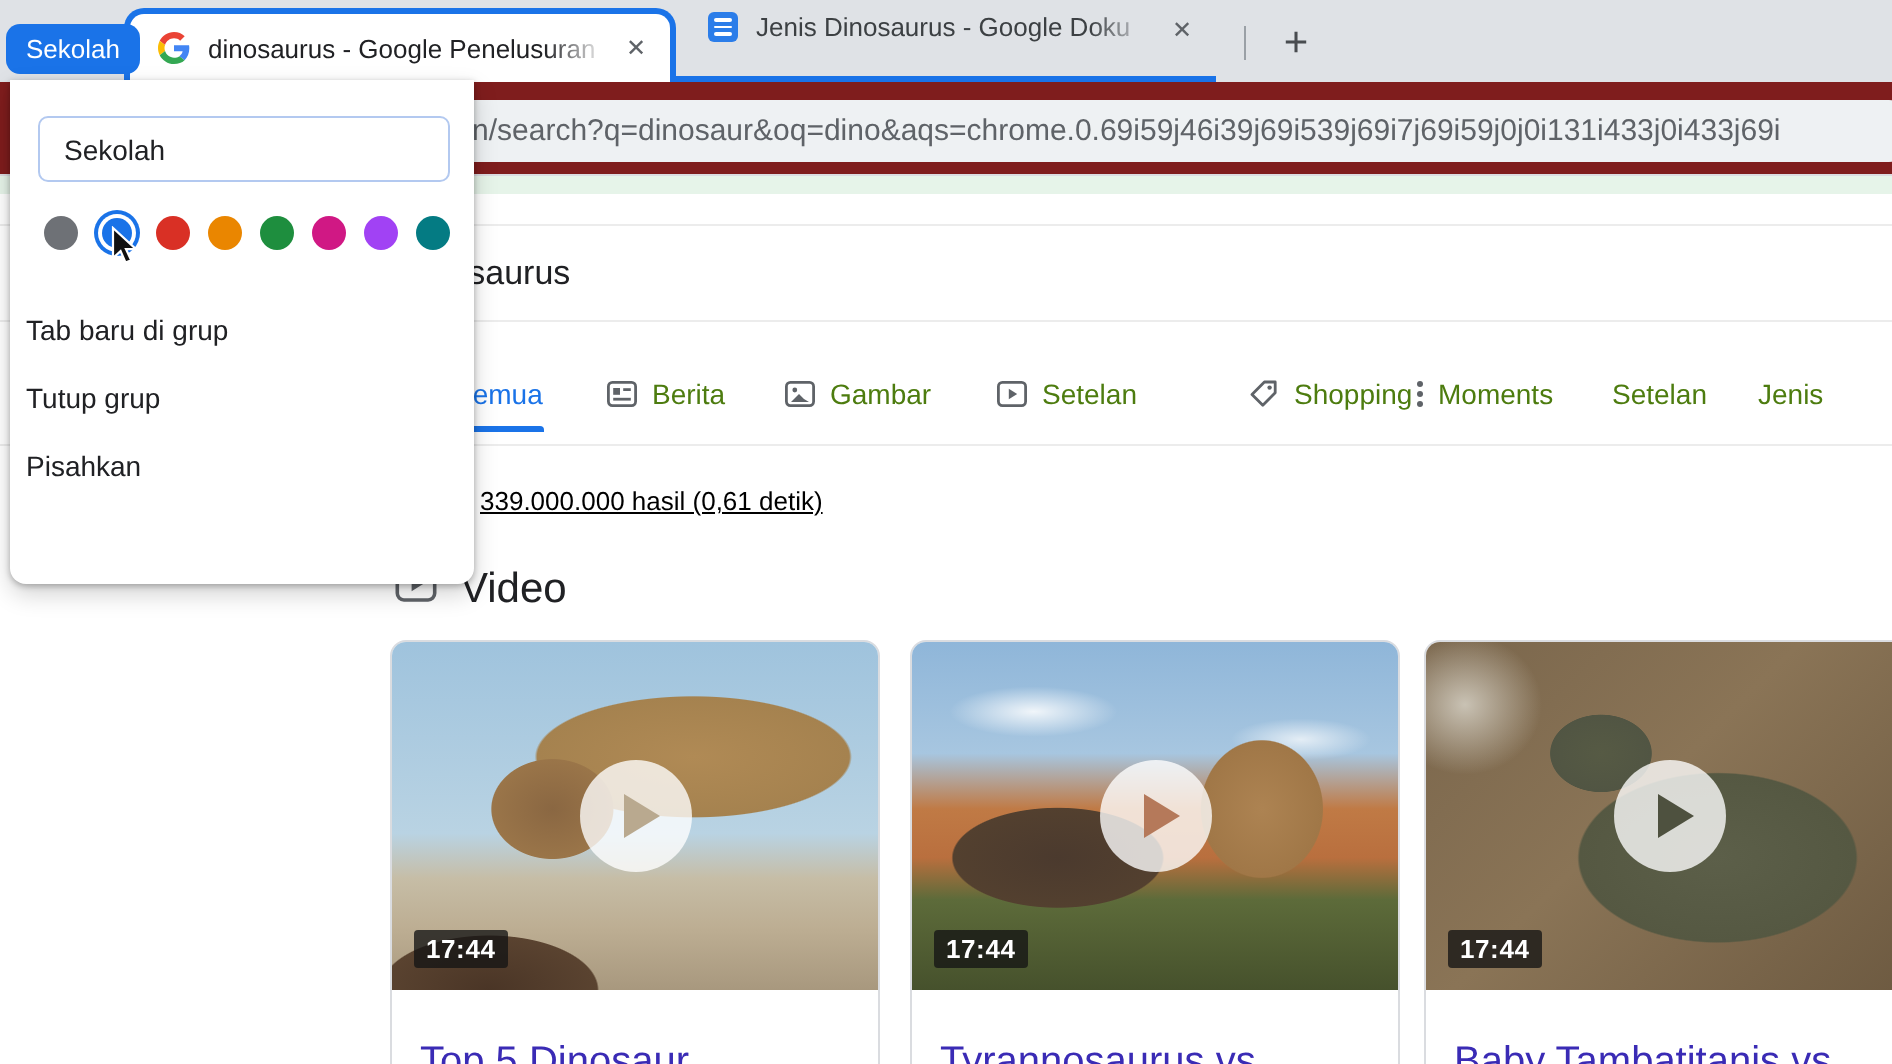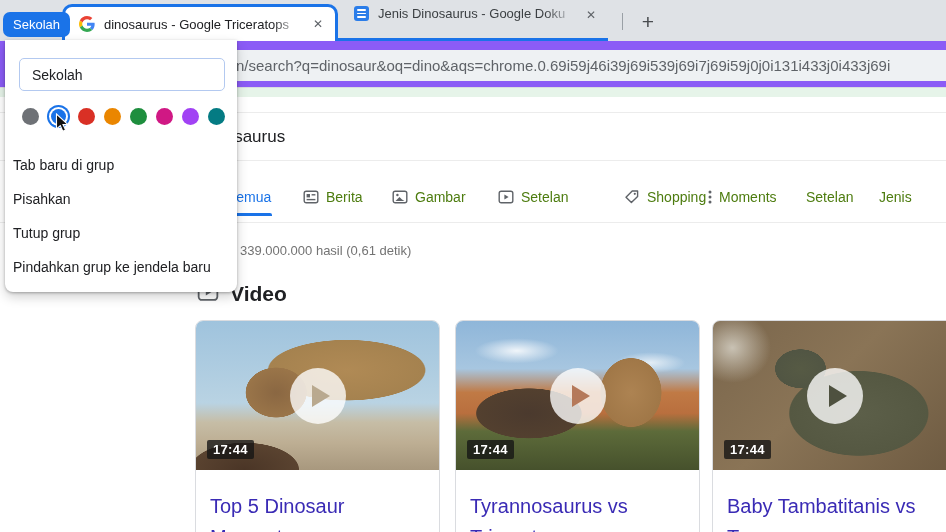--- a/index.html
+++ b/index.html
@@ -23,43 +23,43 @@
   .tab-close { width:18px; height:18px; font-size:12px; color:#5f6368; display:flex; align-items:center;
     justify-content:center; border-radius:50%; flex:0 0 auto; }
   .tab-sep { position:absolute; left:622px; top:13px; width:1px; height:17px; background:#9aa0a6; }
   .new-tab { position:absolute; left:634px; top:8px; width:28px; height:28px; font-size:21px; color:#494c50;
     display:flex; align-items:center; justify-content:center; border-radius:50%; font-weight:400; }
   .favicon { width:16px; height:16px; flex:0 0 auto; }
   .docs-icon { width:15px; height:15px; background:#2b7de9; border-radius:3px; position:relative; flex:0 0 auto; }
   .docs-icon i { position:absolute; left:3px; right:3px; height:1.8px; background:#fff; border-radius:1px; }
 
   
-  .toolbar { position:absolute; left:0; top:41px; width:946px; height:47px; background:#8b5cf6; border-bottom:1px solid #dadce0; }
+  .toolbar { position:absolute; left:0; top:41px; width:946px; height:47px; background:#7f1d1d; border-bottom:1px solid #dadce0; }
   .omnibox { position:absolute; left:150px; top:9px; width:810px; height:31px; background:#eef1f3;
     border-radius:16px; display:flex; align-items:center; overflow:hidden; }
   .omnibox span { font-size:15px; color:#5f6368; white-space:nowrap; margin-left:86px; }
 
   .green-strip { position:absolute; left:0; top:88px; width:946px; height:9px; background:#e6f4e9; }
 
   
   .page { position:absolute; left:0; top:97px; width:946px; height:435px; background:#fff; }
   .hairline { position:absolute; left:0; width:946px; height:1px; background:#ececec; }
   .query-text { position:absolute; left:202px; top:30px; font-size:17px; color:#202124; white-space:nowrap; }
   .rtab { position:absolute; top:92px; display:flex; align-items:center; gap:7px; font-size:14px; color:#4d7c0f; }
   .rtab svg { display:block; }
   .rtab.active { color:#1a73e8; }
   .rtab-underline { position:absolute; left:222px; top:116px; width:50px; height:3px; background:#1a73e8; border-radius:2px 2px 0 0; }
-  .stats { position:absolute; left:240px; top:146px; font-size:13px; color:#737373; white-space:nowrap; }
-  .video-head { position:absolute; left:197px; top:184px; display:flex; align-items:center; gap:11px;font-weight:bold; }
+  .stats { position:absolute; left:240px; top:146px; font-size:13px; color:#000000; white-space:nowrap;text-decoration:underline; }
+  .video-head { position:absolute; left:197px; top:184px; display:flex; align-items:center; gap:11px; }
   .video-head .vh-label { font-size:21px; color:#202124; }
 
   
   .card { position:absolute; top:223px; width:245px; height:309px; border:1px solid #dadce0; border-radius:8px;
     overflow:hidden; background:#fff; }
-  .thumb { position:relative; width:100%; height:149px; }
+  .thumb { position:relative; width:100%; height:174px; }
   .thumb-1 { background:
     radial-gradient(90px 45px at 20% 100%, #4a3526 0%, #5a4330 60%, transparent 61%),
     radial-gradient(55px 45px at 33% 48%, #8a6742 0%, #9a7549 55%, transparent 56%),
     radial-gradient(130px 50px at 62% 33%, #b08a55 0%, #a5824f 60%, transparent 61%),
     linear-gradient(#9fc3dd 0%, #b9d3e3 55%, #c6bda6 68%, #bdae93 82%, #a8987e 100%); }
   .thumb-2 { background:
     radial-gradient(95px 45px at 30% 62%, #4b3a2e 0%, #53402f 55%, transparent 56%),
     radial-gradient(55px 62px at 72% 48%, #ad8352 0%, #a07747 55%, transparent 56%),
     radial-gradient(60px 18px at 25% 20%, rgba(255,255,255,.85) 0%, transparent 70%),
     radial-gradient(50px 15px at 80% 28%, rgba(255,255,255,.7) 0%, transparent 70%),
@@ -231,21 +231,21 @@
       <span class="tab-close">✕</span>
     </div>
 
     <div class="tab-active">
       <svg class="favicon" viewBox="0 0 48 48">
         <path fill="#EA4335" d="M24 9.5c3.54 0 6.71 1.22 9.21 3.6l6.85-6.85C35.9 2.38 30.47 0 24 0 14.62 0 6.51 5.38 2.56 13.22l7.98 6.19C12.43 13.72 17.74 9.5 24 9.5z"></path>
         <path fill="#4285F4" d="M46.98 24.55c0-1.57-.15-3.09-.38-4.55H24v9.02h12.94c-.58 2.96-2.26 5.48-4.78 7.18l7.73 6c4.51-4.18 7.09-10.36 7.09-17.65z"></path>
         <path fill="#FBBC05" d="M10.53 28.59c-.48-1.45-.76-2.99-.76-4.59s.27-3.14.76-4.59l-7.98-6.19C.92 16.46 0 20.12 0 24c0 3.88.92 7.54 2.56 10.78l7.97-6.19z"></path>
         <path fill="#34A853" d="M24 48c6.48 0 11.93-2.13 15.89-5.81l-7.73-6c-2.15 1.45-4.92 2.3-8.16 2.3-6.26 0-11.57-4.22-13.47-9.91l-7.98 6.19C6.51 42.62 14.62 48 24 48z"></path>
       </svg>
-      <span class="tab-title">dinosaurus - Google Triceratops</span>
+      <span class="tab-title">dinosaurus - Google Penelusuran</span>
       <span class="tab-close">✕</span>
     </div>
 
     <div class="group-chip">Sekolah</div>
     <div class="tab-sep"></div>
     <div class="new-tab">+</div>
   </div>
 
   <div class="gmenu">
     <input class="gmenu-input" value="Sekolah" style="">
@@ -254,22 +254,21 @@
       <span class="dot selected" style="background: rgb(26, 115, 232);"></span>
       <span class="dot" style="background: rgb(217, 48, 37);"></span>
       <span class="dot" style="background: rgb(234, 134, 0);"></span>
       <span class="dot" style="background: rgb(30, 142, 62);"></span>
       <span class="dot" style="background: rgb(208, 24, 132);"></span>
       <span class="dot" style="background: rgb(161, 66, 244);"></span>
       <span class="dot" style="background: rgb(4, 123, 131);"></span>
     </div>
     <div class="gmenu-items">
       <div class="gmenu-item">Tab baru di grup</div>
+      <div class="gmenu-item">Tutup grup</div>
       <div class="gmenu-item">Pisahkan</div>
-      <div class="gmenu-item">Tutup grup</div>
-      <div class="gmenu-item">Pindahkan grup ke jendela baru</div>
     </div>
     <svg class="cursor" width="15" height="20" viewBox="0 0 15 20">
       <path d="M1.5 1 L1.5 16 L5.3 12.6 L7.8 18.3 L10.6 17.1 L8 11.6 L13 11.6 Z" fill="#111" stroke="#fff" stroke-width="1.1"></path>
     </svg>
   </div>
 
 </div>
 
 </body></html>

